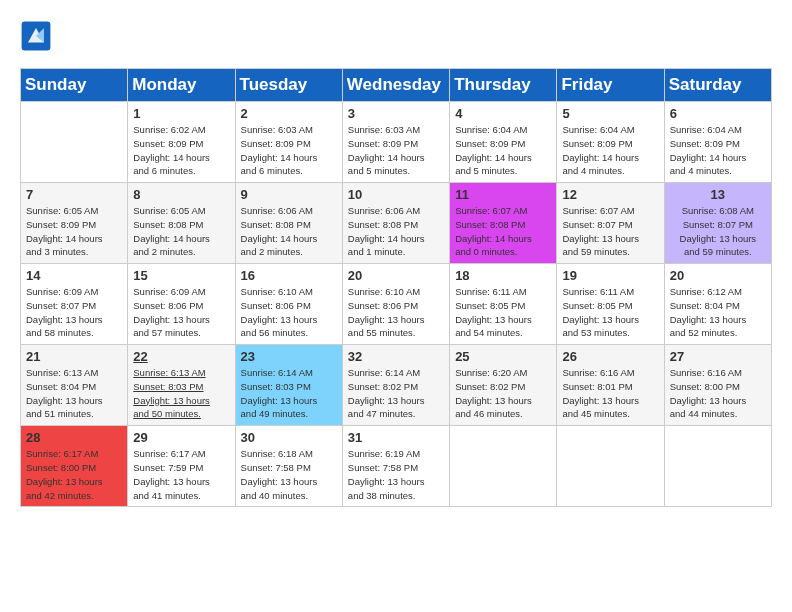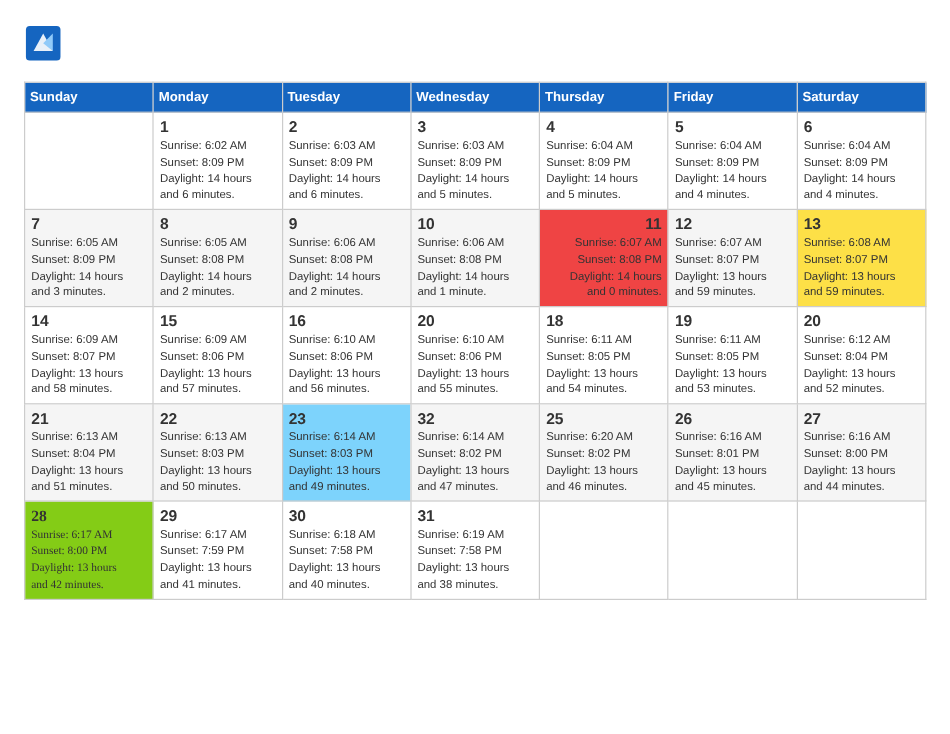--- a/index.html
+++ b/index.html
@@ -55,21 +55,21 @@
       margin-top: 4px;
     }
     .calendar {
       width: 100%;
       border-collapse: collapse;
     }
     .calendar th {
       background: #1565C0;
       color: #fff;
       padding: 6px 4px;
-      font-size: 11px;
+      font-size: 17px;
       font-weight: bold;
       text-align: left;
       border: 1px solid #ccc;
     }
     .calendar td {
       vertical-align: top;
       border: 1px solid #ccc;
       padding: 4px 5px;
       width: 107px;
       min-height: 80px;
@@ -197,35 +197,35 @@
 Daylight: 14 hours
 and 2 minutes.</div>
         </td>
         <td style="background: rgb(245, 245, 245);">
           <div class="day-number">10</div>
           <div class="day-info" style="white-space: pre-line;">Sunrise: 6:06 AM
 Sunset: 8:08 PM
 Daylight: 14 hours
 and 1 minute.</div>
         </td>
-        <td style="background: #ef4444; text-align: right;">
+        <td style="background: #d946ef;">
           <div class="day-number">11</div>
           <div class="day-info" style="white-space: pre-line;">Sunrise: 6:07 AM
 Sunset: 8:08 PM
 Daylight: 14 hours
 and 0 minutes.</div>
         </td>
         <td style="background: rgb(245, 245, 245);">
           <div class="day-number">12</div>
           <div class="day-info" style="white-space: pre-line;">Sunrise: 6:07 AM
 Sunset: 8:07 PM
 Daylight: 13 hours
 and 59 minutes.</div>
         </td>
-        <td style="background: #fde047;">
+        <td style="background: #c4b5fd; text-align: center;">
           <div class="day-number">13</div>
           <div class="day-info" style="white-space: pre-line;">Sunrise: 6:08 AM
 Sunset: 8:07 PM
 Daylight: 13 hours
 and 59 minutes.</div>
         </td>
       </tr>
       <tr>
         <td style="background: rgb(255, 255, 255);">
           <div class="day-number">14</div>
@@ -278,21 +278,21 @@
         </td>
       </tr>
       <tr>
         <td style="background: rgb(245, 245, 245);">
           <div class="day-number">21</div>
           <div class="day-info" style="white-space: pre-line;">Sunrise: 6:13 AM
 Sunset: 8:04 PM
 Daylight: 13 hours
 and 51 minutes.</div>
         </td>
-        <td style="background: rgb(245, 245, 245);">
+        <td style="background: rgb(245, 245, 245); text-decoration: underline;">
           <div class="day-number">22</div>
           <div class="day-info" style="white-space: pre-line;">Sunrise: 6:13 AM
 Sunset: 8:03 PM
 Daylight: 13 hours
 and 50 minutes.</div>
         </td>
         <td style="background: #7dd3fc;">
           <div class="day-number">23</div>
           <div class="day-info" style="white-space: pre-line;">Sunrise: 6:14 AM
 Sunset: 8:03 PM
@@ -322,21 +322,21 @@
         </td>
         <td style="background: rgb(245, 245, 245);">
           <div class="day-number">27</div>
           <div class="day-info" style="white-space: pre-line;">Sunrise: 6:16 AM
 Sunset: 8:00 PM
 Daylight: 13 hours
 and 44 minutes.</div>
         </td>
       </tr>
       <tr>
-        <td style="background: #84cc16; font-family: Liberation Serif, serif;">
+        <td style="background: #ef4444;">
           <div class="day-number">28</div>
           <div class="day-info" style="white-space: pre-line;">Sunrise: 6:17 AM
 Sunset: 8:00 PM
 Daylight: 13 hours
 and 42 minutes.</div>
         </td>
         <td style="background: rgb(255, 255, 255);">
           <div class="day-number">29</div>
           <div class="day-info" style="white-space: pre-line;">Sunrise: 6:17 AM
 Sunset: 7:59 PM

